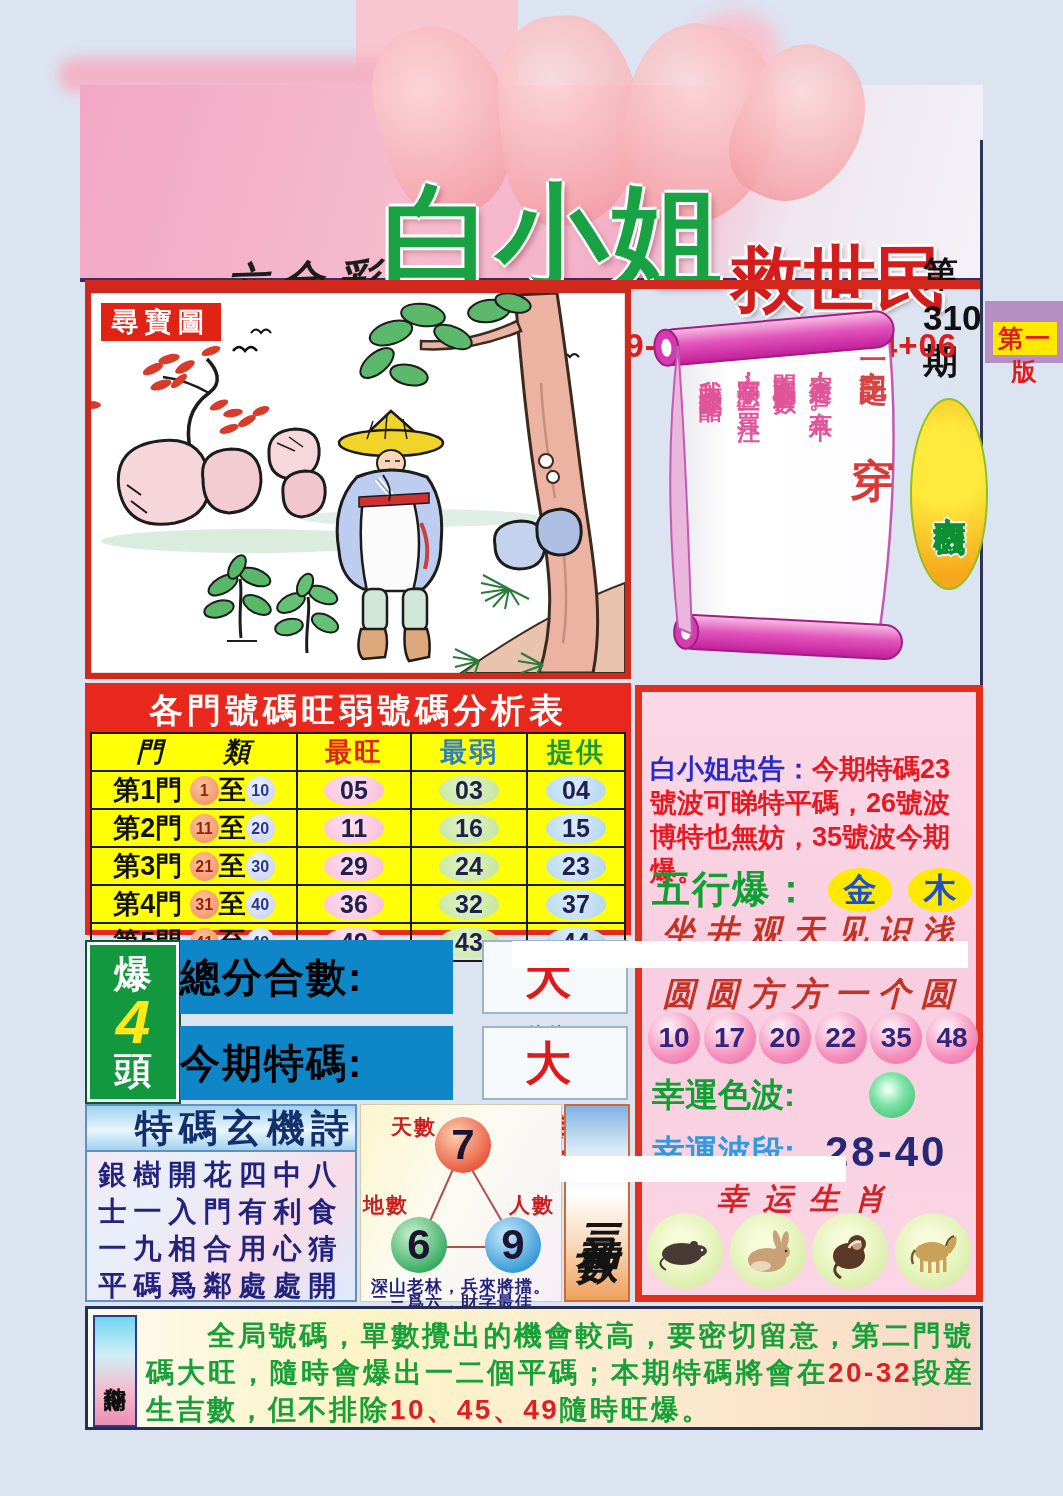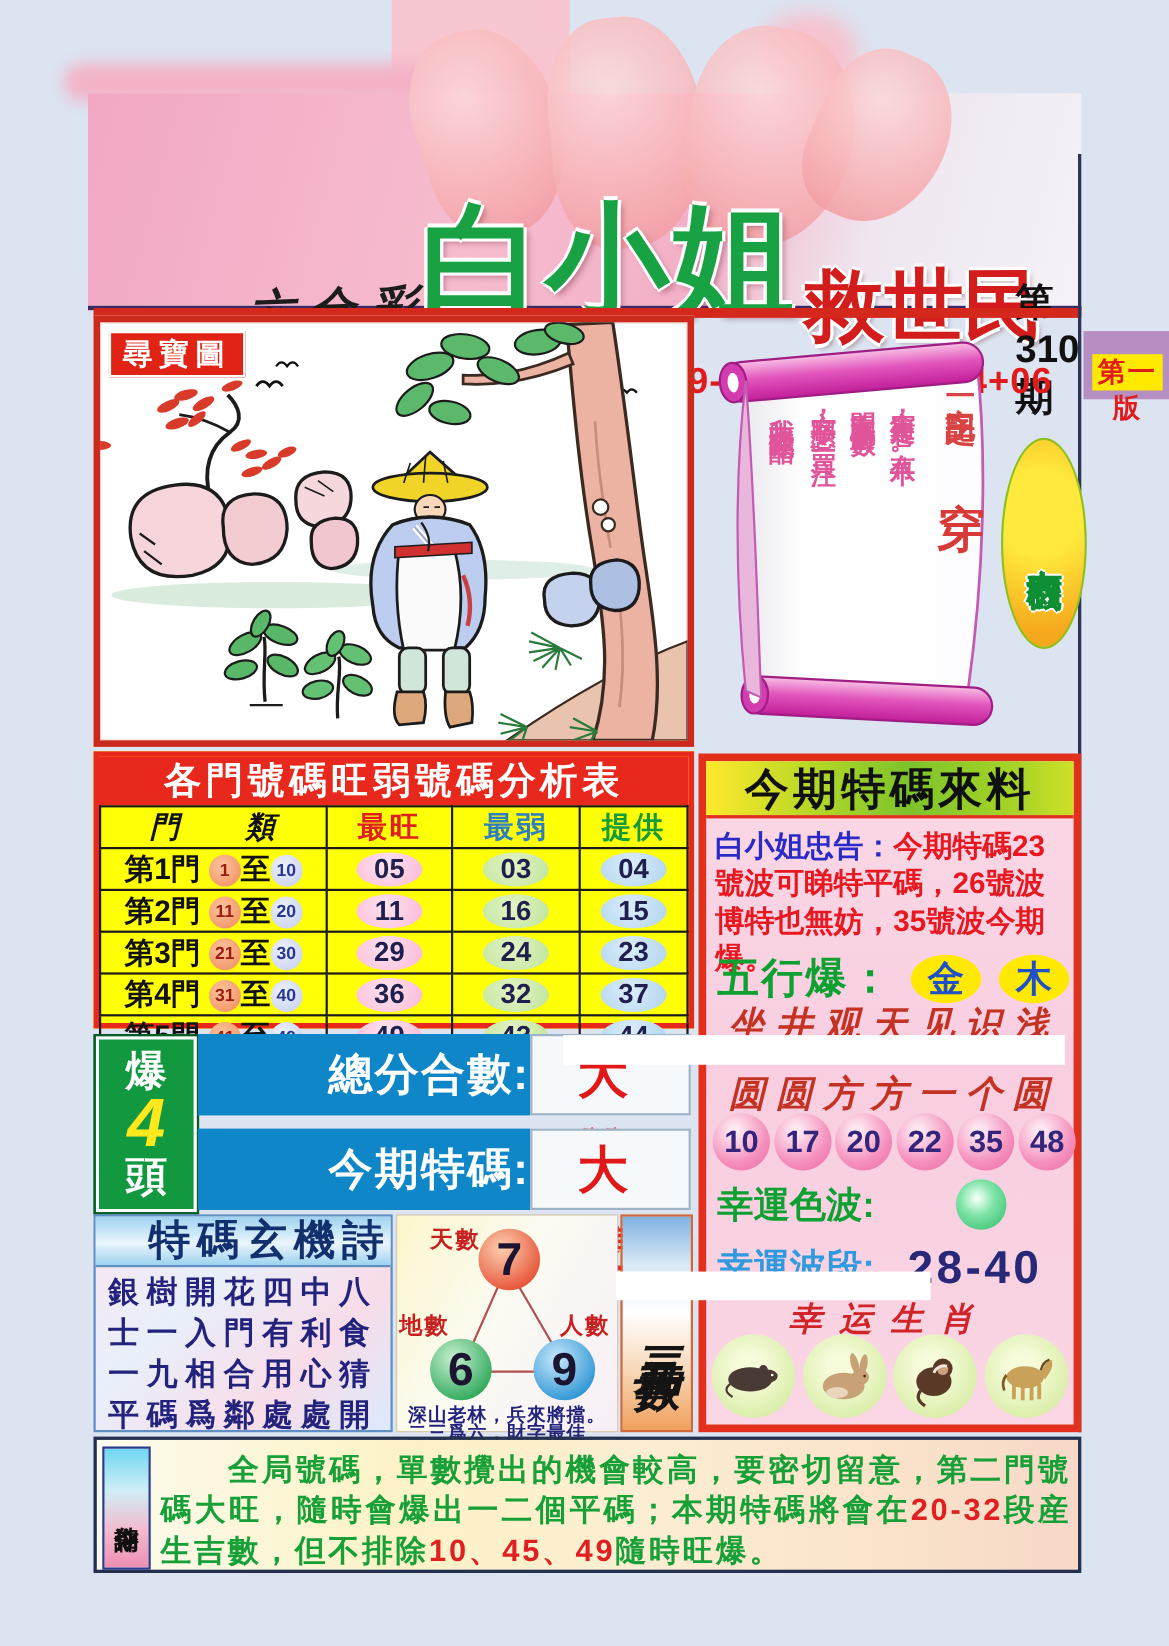--- a/index.html
+++ b/index.html
@@ -68,22 +68,22 @@
   .oval.p{background:radial-gradient(circle at 45% 35%,#fee3f0,#f9b8d6);}
   .oval.g{background:radial-gradient(circle at 45% 35%,#e2f3c4,#bfe49a);}
   .oval.b{background:radial-gradient(circle at 45% 35%,#dcedfb,#aed4ef);}
 
   
   .burst{left:85px;top:940px;width:92px;height:160px;background:#12993f;
     border:2px solid #0b5a28;box-shadow:inset 0 0 0 3px #fff;
     display:flex;flex-direction:column;align-items:center;justify-content:center;}
   .burst .w{color:#fff;font-size:38px;font-weight:bold;line-height:40px;}
   .burst .n{color:#ffe81c;font-size:62px;font-weight:bold;line-height:56px;font-style:italic;}
-  .sumrow-label{width:302px;height:74px;background:#0e86c8;color:#ffffff;font-size:40px;
-    font-weight:bold;text-align:right;line-height:74px;letter-spacing:2px;}
+  .sumrow-label{width:273px;height:74px;background:#0e86c8;color:#000000;font-size:40px;
+    font-weight:bold;text-align:left;line-height:74px;letter-spacing:2px;}
   .sumrow-val{width:146px;height:74px;background:#f6f9fb;border:2px solid #9fb3c8;box-sizing:border-box;
     color:#e01818;font-size:46px;font-weight:bold;text-align:center;line-height:70px;letter-spacing:14px;}
 
   
   .poem{left:85px;top:1104px;width:272px;height:198px;border:2px solid #5f8fc3;box-sizing:border-box;
     background:linear-gradient(135deg,#fbe3ee 0%,#e8f0fb 35%,#f8dcE8 70%,#dceafc 100%);}
   .poem-title{height:44px;background:linear-gradient(180deg,#9fd2ef,#eaf6fd 55%,#9fd2ef);
     color:#12306e;font-size:38px;font-weight:bold;text-align:right;line-height:44px;letter-spacing:6px;
     border-bottom:2px solid #5f8fc3;}
   .poem-line{font-size:28px;font-weight:bold;color:#23237e;text-align:center;
@@ -400,21 +400,20 @@
   <div class="ball g" style="left:30px;top:112px;">6</div>
   <div class="ball bl" style="left:124px;top:112px;">9</div>
   <span class="tri-cap" style="left:10px;top:170px;">深山老林，兵來將擋。</span>
   <span class="tri-cap" style="left:10px;top:186px;">二三爲六，財字最佳。</span>
 </div>
 <div class="abs sanyuan">
   <span>三元神數</span>
 </div>
 
 <div class="abs panel">
-  <div class="panel-h">今期特碼來料</div>
   <div class="advice">
     <span class="lbl">白小姐忠告：</span><span class="txt">今期特碼23號波可睇特平碼，26號波博特也無妨，35號波今期爆。</span>
   </div>
   <div class="wuxing">
     <span class="lbl">五行爆：</span>
     <span class="wx-oval">金</span>
     <span class="wx-oval">木</span>
   </div>
   <div class="callig" style="top:218px;">坐井观天见识浅</div>
   <div class="callig" style="top:280px;">圆圆方方一个圆</div>

